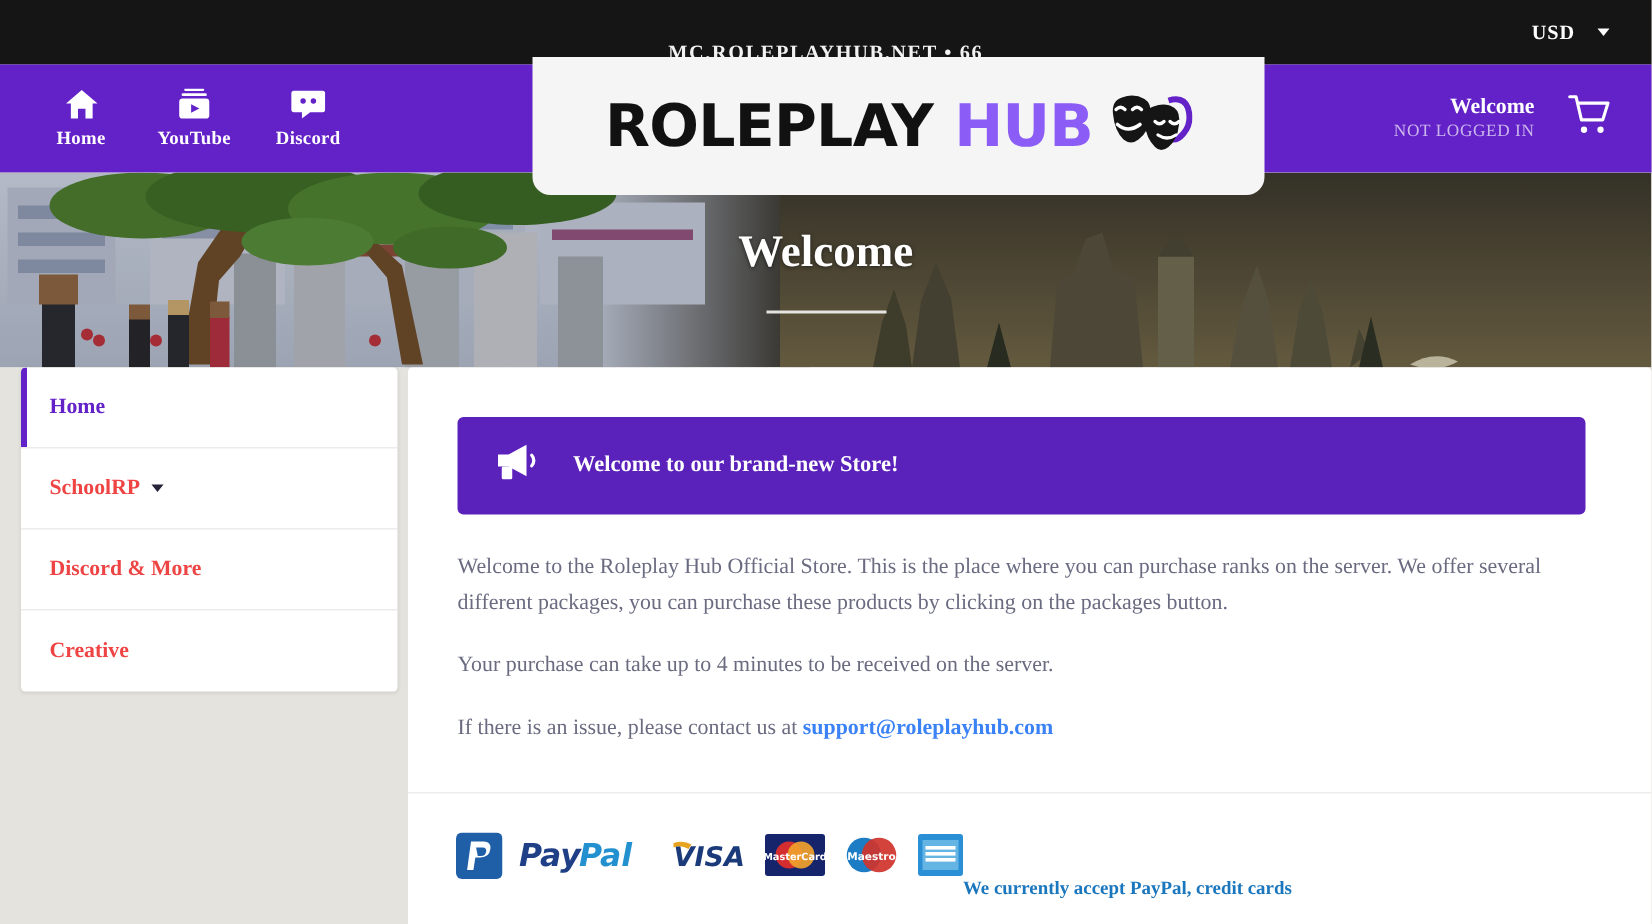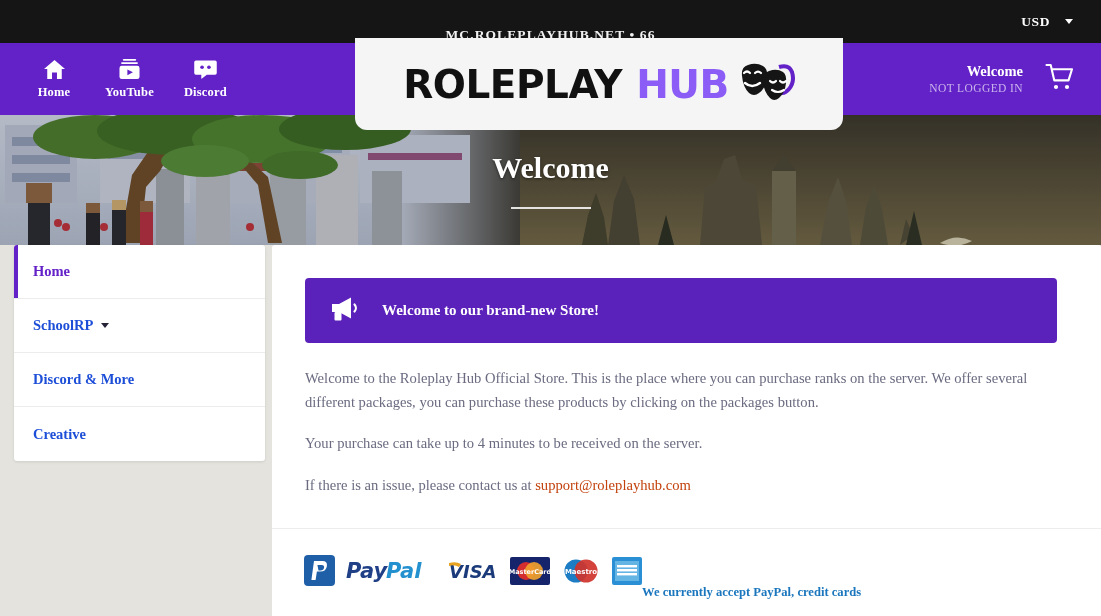--- a/index.html
+++ b/index.html
@@ -109,21 +109,21 @@
     border-radius: 3px;
     box-shadow: 0 1px 3px rgba(0,0,0,.10);
     z-index: 12;
     overflow: hidden;
   }
   .side-item {
     height: 54px; display: flex; align-items: center;
     padding-left: 19px; cursor: pointer;
     border-bottom: 1px solid #ececec;
     position: relative;
-    font-size: 14.5px; font-weight: bold; color: #1d4ed8;
+    font-size: 14.5px; font-weight: bold; color: #ef4444;
   }
   .side-item:last-child { border-bottom: none; }
   .side-item.active { color: #6321c8; }
   .side-item.active::before {
     content: ""; position: absolute; left: 0; top: 0;
     width: 4px; height: 100%; background: #6321c8;
   }
   .side-caret {
     width: 0; height: 0; margin-left: 8px;
     border-left: 4px solid transparent;
@@ -148,21 +148,21 @@
     padding-left: 25px; cursor: pointer;
   }
   .announce-text { color: #ffffff; font-size: 15px; font-weight: bold; }
 
   .body-text {
     position: absolute; left: 33px; top: 122px;
     width: 740px;
     color: #6a6b80; font-size: 14.6px; line-height: 1.62;
   }
   .body-text p { margin-bottom: 18px; }
-  .body-text a { color: #c2410c; text-decoration: none; }
+  .body-text a { color: #3b82f6; text-decoration: none; font-weight: bold; }
 
   .card-divider {
     position: absolute; left: 0; top: 283px;
     width: 829px; height: 1px; background: #ededed;
   }
   .footer-row {
     position: absolute; left: 0; top: 284px;
     width: 829px; height: 87px;
     display: flex; align-items: center; justify-content: flex-start;
     padding: 0 32px;

